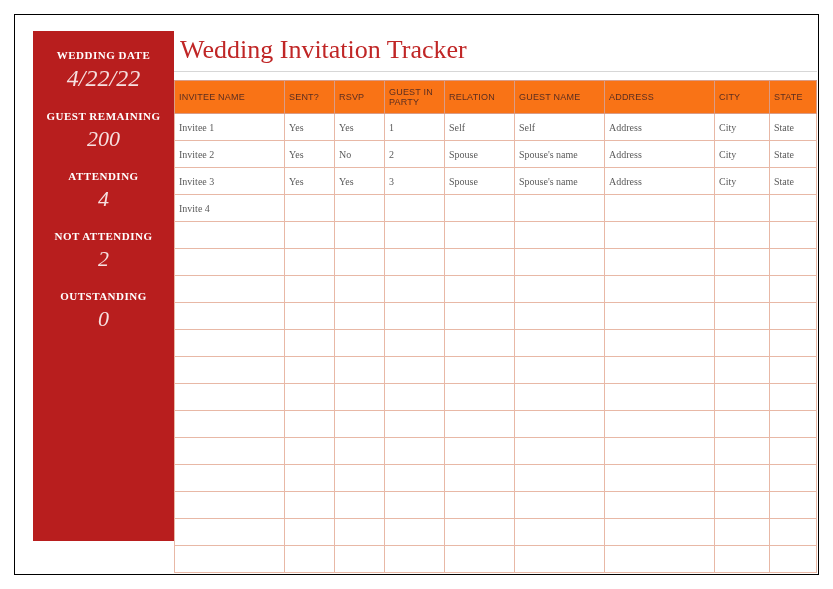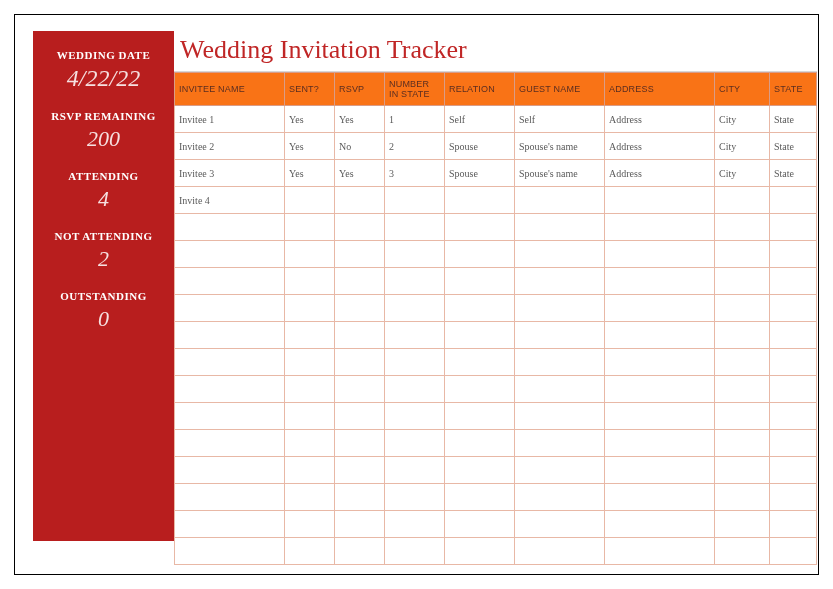--- a/index.html
+++ b/index.html
@@ -58,20 +58,21 @@
     font-style: italic;
     margin-top: 4px;
     color: #f6e0e0;
   }
   .side-value.date { font-size: 24px; }
   
   .main {
     flex: 1;
     display: flex;
     flex-direction: column;
+    gap: 8px;
   }
   .title {
     font-family: Georgia, serif;
     color: #c02626;
     font-size: 26px;
     padding: 4px 0 6px 6px;
     border-bottom: 1px solid #d7d7d7;
   }
   table.grid {
     border-collapse: collapse;
@@ -118,21 +119,21 @@
 <body>
 
 <div class="page">
   <div class="frame">
     <div class="content">
 
       <div class="sidebar">
         <div class="side-label first">WEDDING DATE</div>
         <div class="side-value date">4/22/22</div>
 
-        <div class="side-label">RSVP REMAINING</div>
+        <div class="side-label">GUEST REMAINING</div>
         <div class="side-value">200</div>
 
         <div class="side-label">ATTENDING</div>
         <div class="side-value">4</div>
 
         <div class="side-label">NOT ATTENDING</div>
         <div class="side-value">2</div>
 
         <div class="side-label">OUTSTANDING</div>
         <div class="side-value">0</div>
@@ -151,21 +152,21 @@
               <col class="c-guest">
               <col class="c-addr">
               <col class="c-city">
               <col class="c-state">
           </colgroup>
           <thead>
             <tr>
               <th>INVITEE NAME</th>
               <th>SENT?</th>
               <th>RSVP</th>
-              <th>NUMBER IN STATE</th>
+              <th>GUEST IN PARTY</th>
               <th>RELATION</th>
               <th>GUEST NAME</th>
               <th>ADDRESS</th>
               <th>CITY</th>
               <th>STATE</th>
             </tr>
           </thead>
           <tbody id="grid-body">
               <tr>
                 <td>Invitee 1</td>

